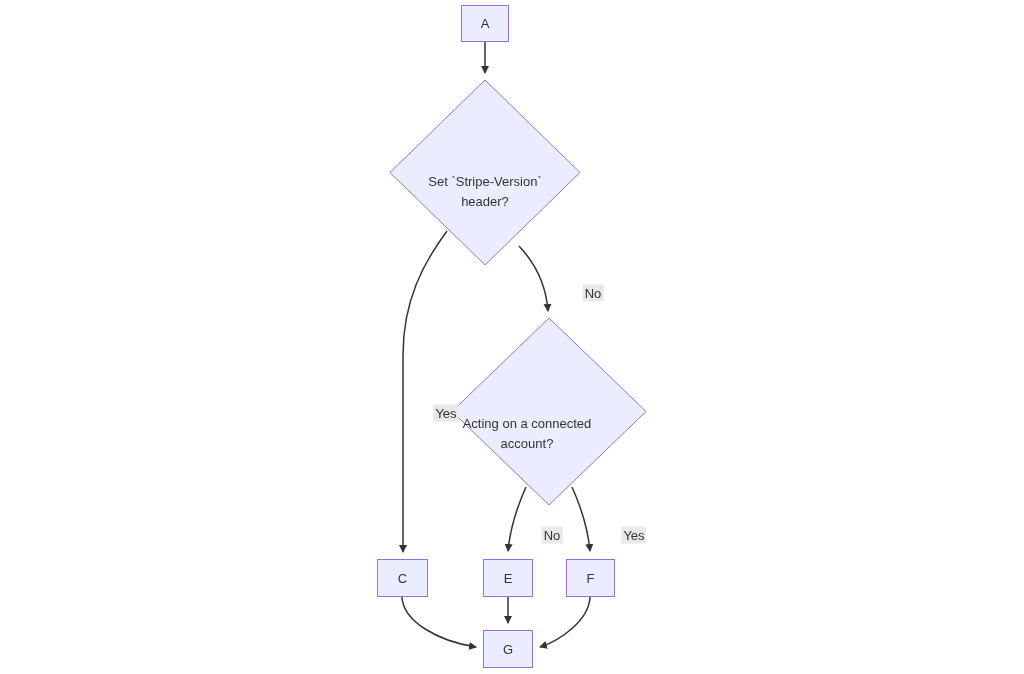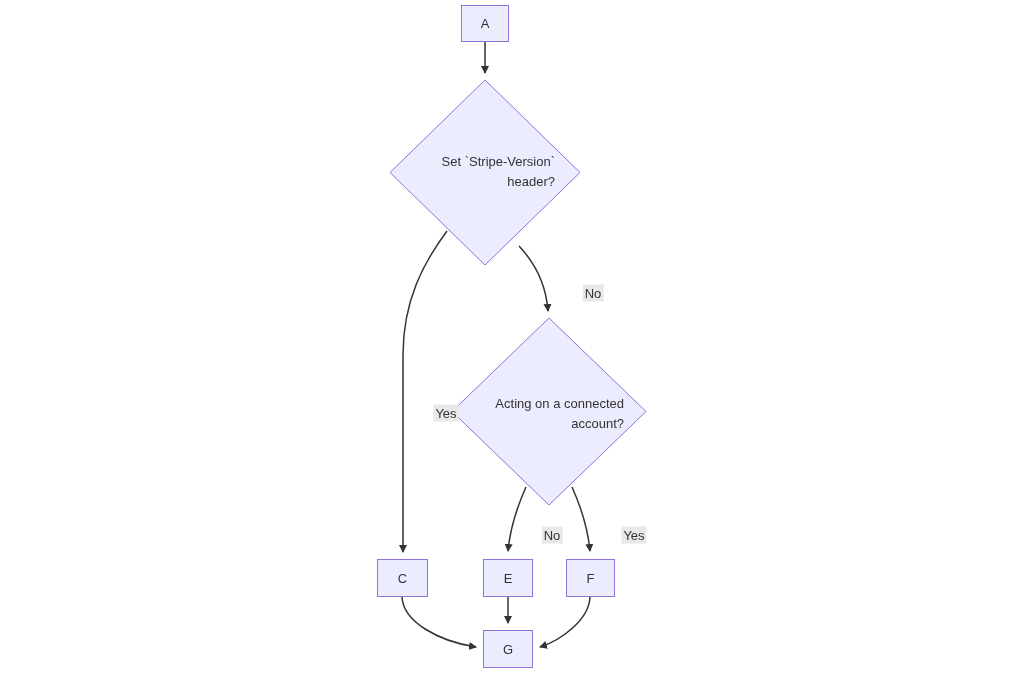--- a/index.html
+++ b/index.html
@@ -42,21 +42,22 @@
     align-items: center;
     justify-content: center;
     box-sizing: border-box;
   }
   .diamond-label {
     position: absolute;
     transform: translate(-50%, -50%);
     color: #333333;
     font-size: 13px;
     line-height: 20px;
-    text-align: right;
+    text-align: center;
+    margin-top: 20px;
   }
   .edge-label {
     position: absolute;
     transform: translate(-50%, -50%);
     background: #e8e8e8;
     color: #333333;
     font-size: 13px;
     line-height: 15px;
     padding: 1px 2px;
     white-space: nowrap;
@@ -111,21 +112,21 @@
   <div class="node-rect" style="left:566px; top:559px; width:49px; height:38px;">
     <span>F</span>
   </div>
 
   <div class="node-rect" style="left:483px; top:630px; width:50px; height:38px;">
     <span>G</span>
   </div>
 
   <div class="diamond-label" style="left:485px; top:172px; width:140px;">Set `Stripe-Version` header?</div>
 
-  <div class="diamond-label" style="left:549px; top:414px; width:150px;">Acting on a connected account?</div>
+  <div class="diamond-label" style="left:527px; top:414px; width:150px;">Acting on a connected account?</div>
 
   <div class="edge-label" style="left:549px; top:293px;">No</div>
 
   <div class="edge-label" style="left:402px; top:413px;">Yes</div>
 
   <div class="edge-label" style="left:508px; top:535px;">No</div>
 
   <div class="edge-label" style="left:590px; top:535px;">Yes</div>
 
 </div>

